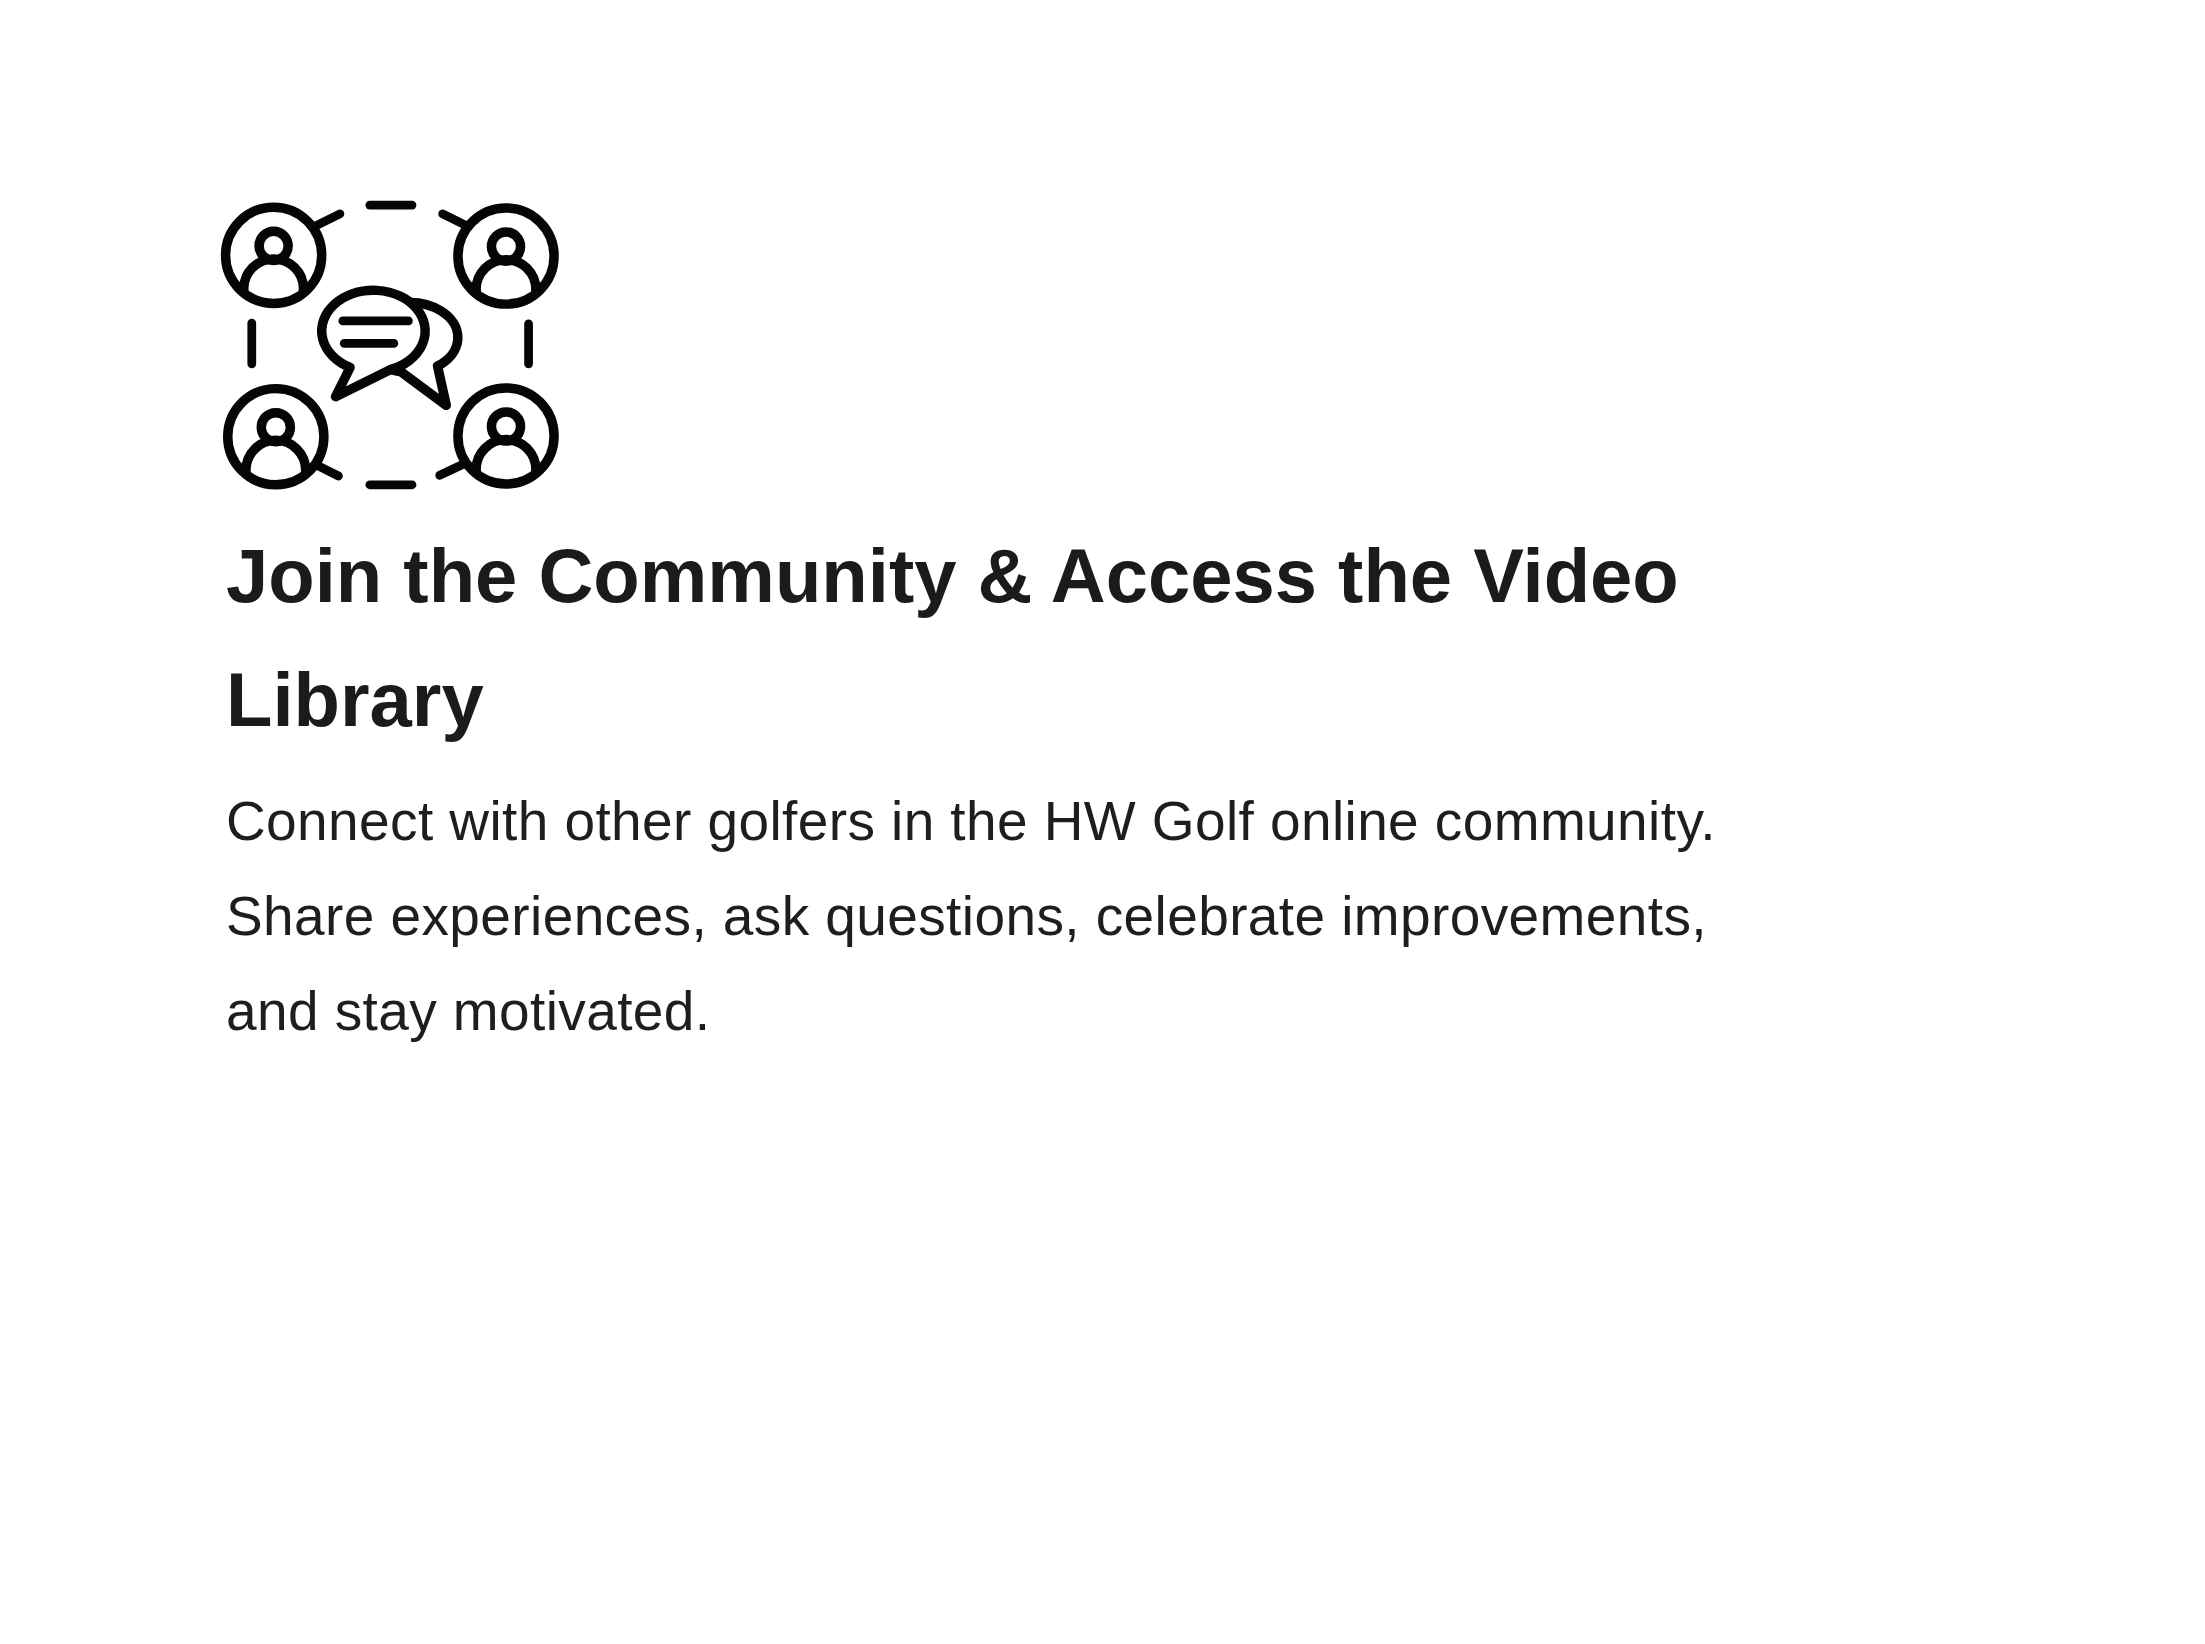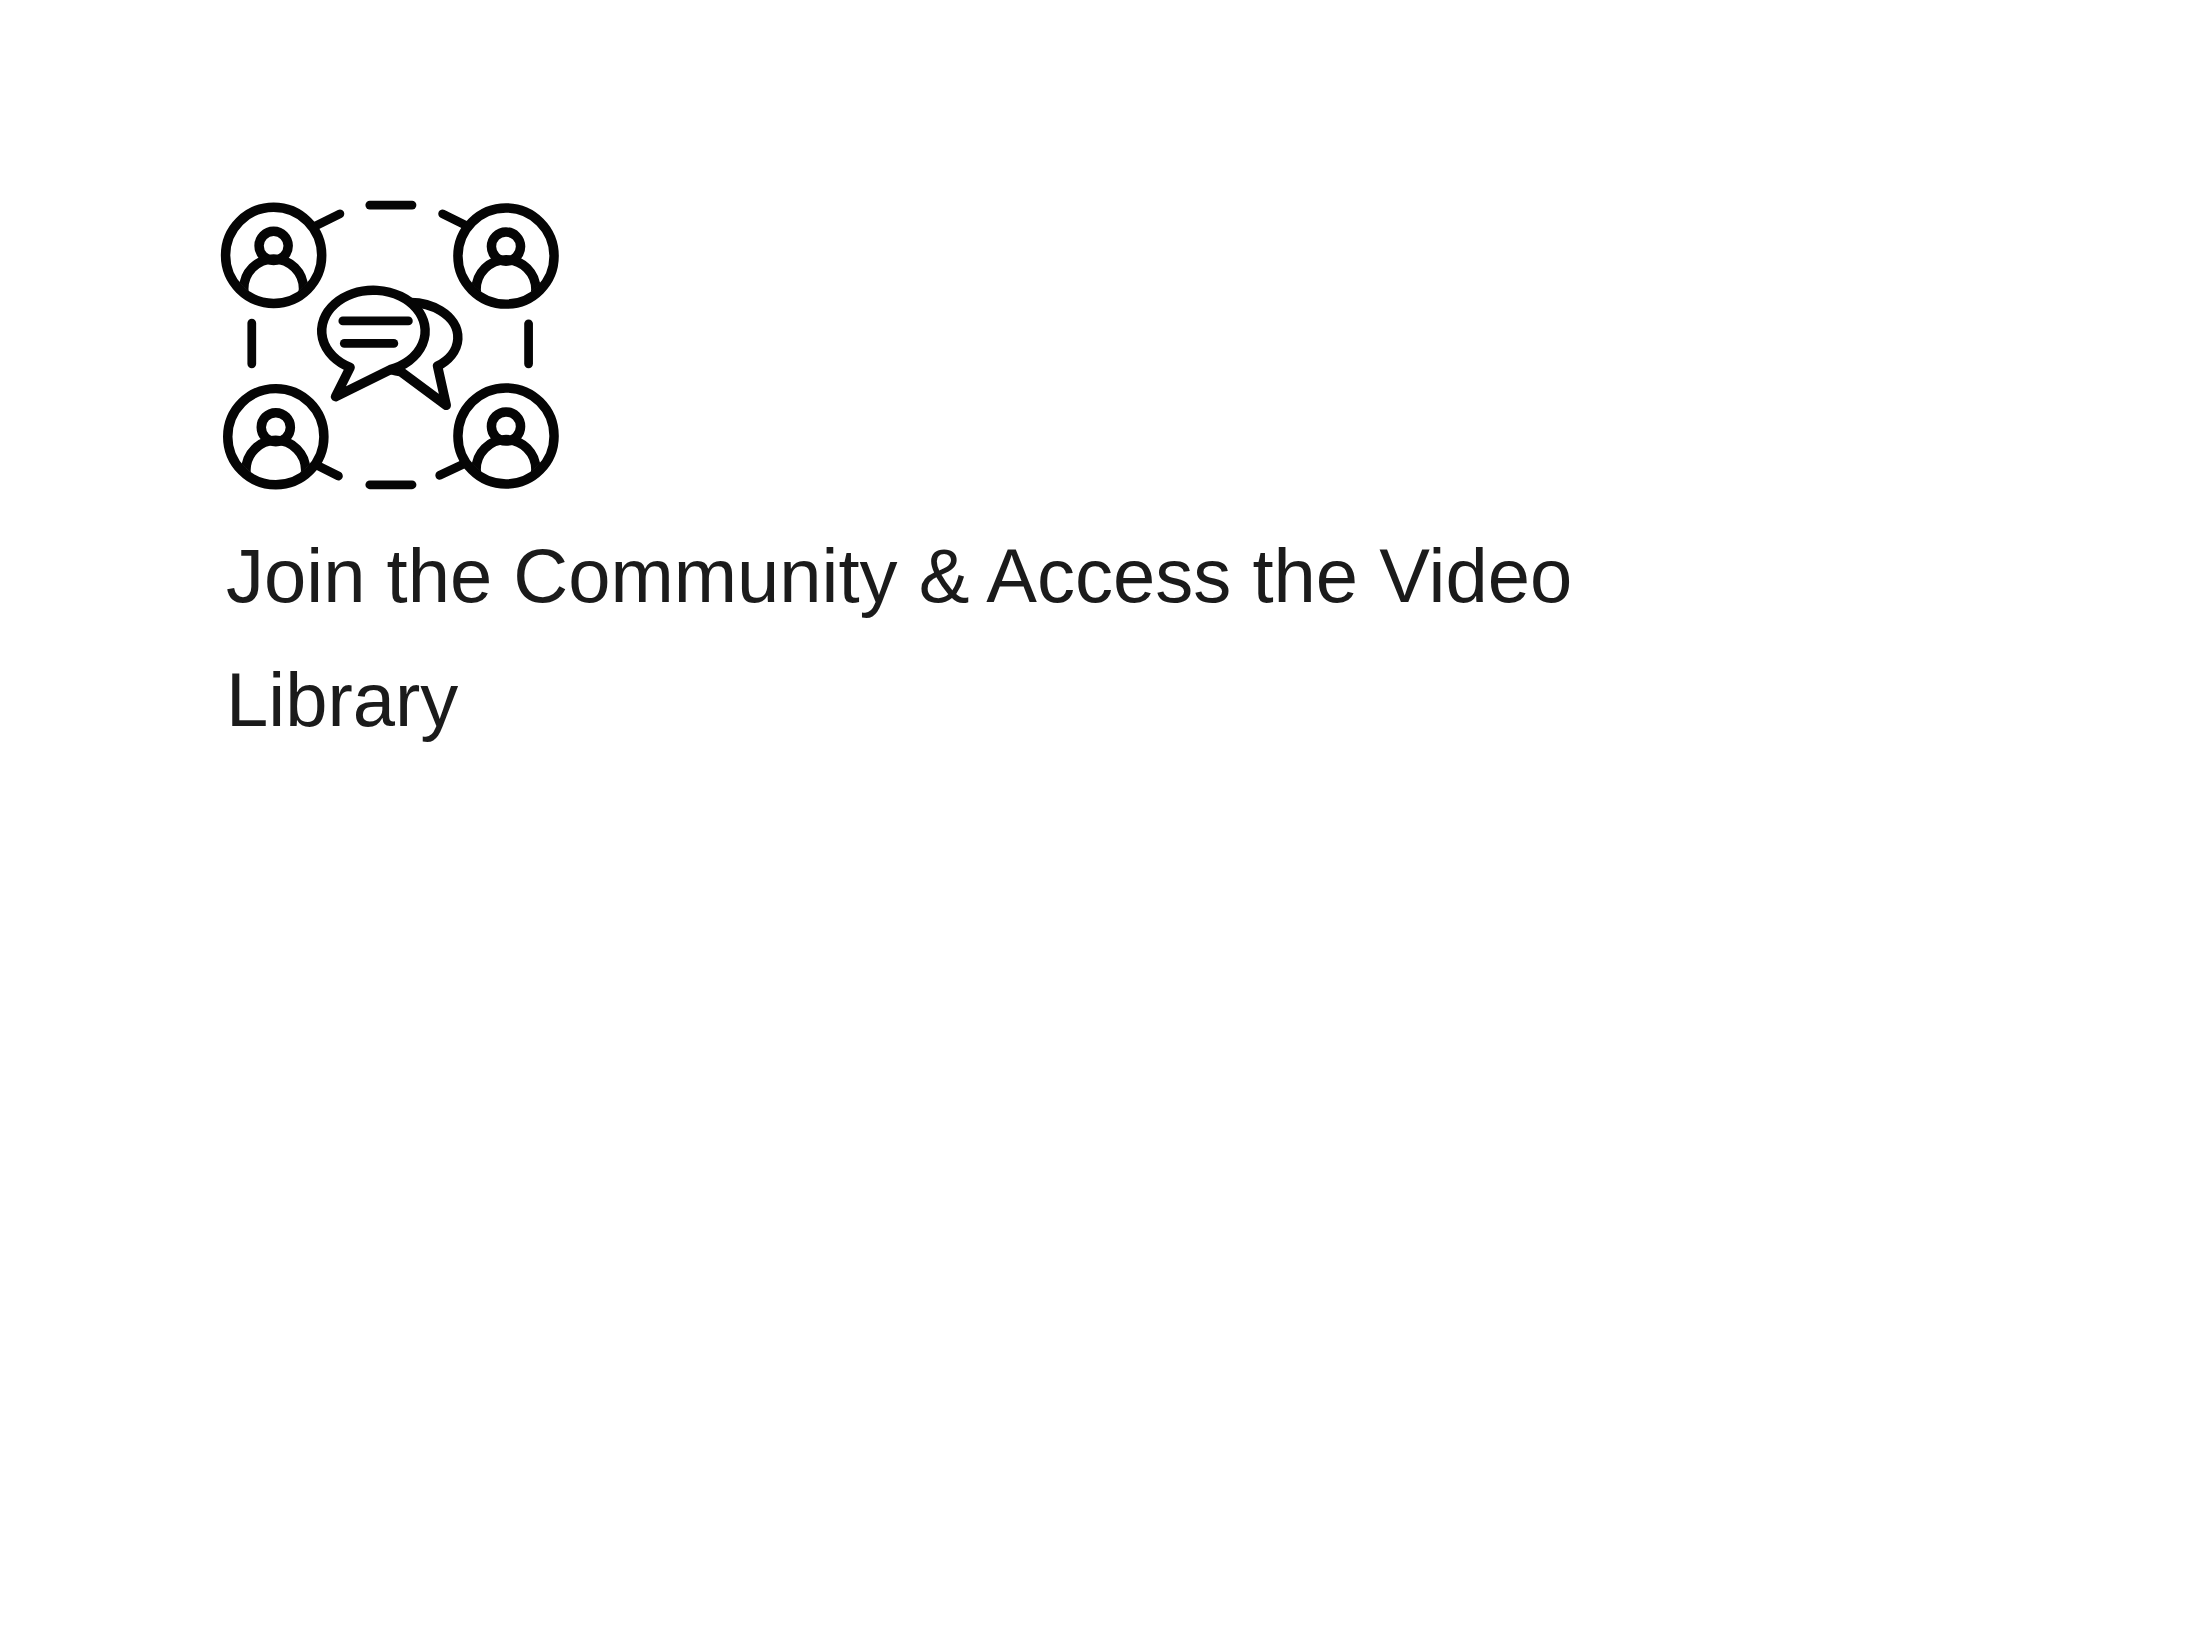--- a/index.html
+++ b/index.html
@@ -24,21 +24,21 @@
     color: var(--icon-color, #050505);
   }
   .section-title {
     position: absolute;
     left: 226px;
     top: 514px;
     margin: 0;
     width: 1931px;
     font-size: 76px;
     line-height: 124px;
-    font-weight: 400;
+    font-weight: 700;
     letter-spacing: 0px;
     color: var(--heading-color, #1b1b1b);
     white-space: pre-line;
   }
   .body-para {
     position: absolute;
     left: 226px;
     margin: 0;
     width: 1931px;
     font-size: 55px;
@@ -111,16 +111,19 @@
       <path d="M 160 285 L 180 245 A 71 56 0 1 1 235 248 Z" fill="#ffffff"></path>
 
       <path d="M 170 181 H 260" stroke-width="12"></path>
       <path d="M 172 212 H 240" stroke-width="12"></path>
     </g>
   </svg>
 
   <h1 class="section-title">Join the Community &amp; Access the Video
 Library</h1>
 
+  <p class="body-para para-1">Connect with other golfers in the HW Golf online community.
+Share experiences, ask questions, celebrate improvements,
+and stay motivated.</p>
 
 
 </div>
 
 
 </body></html>

